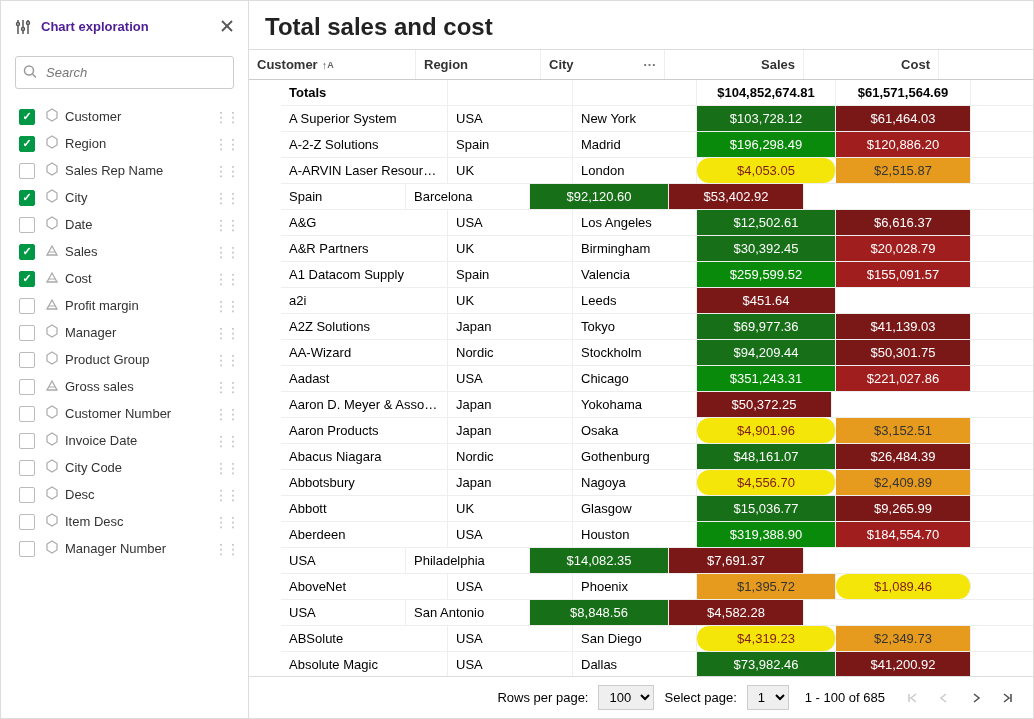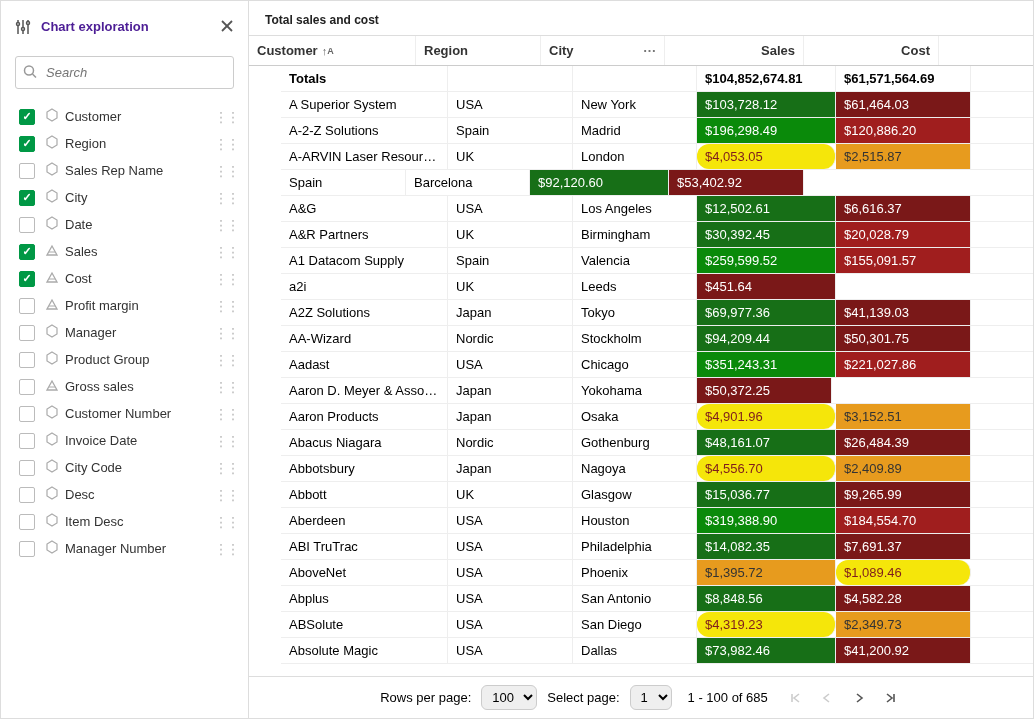--- a/index.html
+++ b/index.html
@@ -19,50 +19,50 @@
 .sb-item { display: flex; align-items: center; padding: 5px 10px 5px 18px; cursor: pointer; }
 .sb-check { width: 16px; height: 16px; border: 1px solid #bbb; border-radius: 2px; margin-right: 10px; display: flex; align-items: center; justify-content: center; flex-shrink: 0; }
 .sb-check.checked { background: #009845; border-color: #009845; }
 .sb-check.checked::after { content: "✓"; color: #fff; font-size: 11px; font-weight: bold; }
 .sb-dim { color: #999; margin-right: 6px; flex-shrink: 0; }
 .sb-label { flex: 1; color: #333; }
 .sb-grip { color: #bbb; font-size: 14px; cursor: grab; letter-spacing: -2px; flex-shrink: 0; }
 
 
 .main { flex: 1; display: flex; flex-direction: column; overflow: hidden; position: relative; }
-.main-title { font-size: 12px; font-weight: 700; padding: 12px 16px 8px; color: #222; }
+.main-title { font-size: 24px; font-weight: 700; padding: 12px 16px 8px; color: #222; }
 .tbl-head { display: flex; border-top: 1px solid #ddd; border-bottom: 1px solid #ccc; background: #fff; }
 .th { padding: 7px 8px; font-weight: 700; color: #333; border-right: 1px solid #eee; display: flex; align-items: center; }
 .th .sort-ind { margin-left: 4px; color: #666; font-size: 11px; display: inline-flex; align-items: center; }
 .th .th-more { margin-left: auto; color: #777; }
 .th.right { justify-content: flex-end; }
 
 .col-cust { width: 167px; }
 .col-region { width: 125px; }
 .col-city { width: 124px; }
 .col-sales { width: 139px; }
 .col-cost { width: 135px; }
 
 .tbl-body { flex: 1; overflow-y: scroll; background: #fff; }
 .tr { display: flex; border-bottom: 1px solid #eee; margin-left: 32px; }
 .td { padding: 5px 8px; border-right: 1px solid #eee; white-space: nowrap; overflow: hidden; text-overflow: ellipsis; }
-.td.right { text-align: left; }
+.td.right { text-align: center; }
 
 .totals .td { font-weight: 700; }
 
 .g { background: #0a8a0a; color: #fff; }
 .gd { background: #176f17; color: #fff; }
 .y { background: #f5e60a; color: #7f1d1d; border-radius: 12px; }
 .o { background: #e79b1e; color: #333; }
 .r { background: #7a1818; color: #fff; }
 .rd { background: #a01e1e; color: #fff; }
 
 
-.footer { display: flex; align-items: center; justify-content: center; padding: 8px 14px; border-top: 1px solid #ddd; background: #fff; gap: 10px; }
-.footer select { padding: 3px 6px; border: 1px solid #ccc; border-radius: 6px; }
+.footer { display: flex; align-items: center; justify-content: flex-end; padding: 8px 14px; border-top: 1px solid #ddd; background: #fff; gap: 10px; }
+.footer select { padding: 3px 6px; border: 1px solid #ccc; border-radius: 0; }
 .pg-btn { width: 22px; height: 22px; display: inline-flex; align-items: center; justify-content: center; cursor: pointer; color: #555; }
 .pg-btn.disabled { color: #ccc; cursor: default; }
 </style>
 </head>
 <body>
 
 <div class="root">
   <div class="sidebar">
     <div class="sb-header">
       <span class="sb-icon">
@@ -378,35 +378,33 @@
           <div class="td col-cost right r">$9,265.99</div>
         </div>
         <div class="tr">
           <div class="td col-cust">Aberdeen</div>
           <div class="td col-region">USA</div>
           <div class="td col-city">Houston</div>
           <div class="td col-sales right g">$319,388.90</div>
           <div class="td col-cost right rd">$184,554.70</div>
         </div>
         <div class="tr">
-          <div class="td col-cust">ABI TruTrac</div>
           <div class="td col-region">USA</div>
           <div class="td col-city">Philadelphia</div>
           <div class="td col-sales right gd">$14,082.35</div>
           <div class="td col-cost right r">$7,691.37</div>
         </div>
         <div class="tr">
           <div class="td col-cust">AboveNet</div>
           <div class="td col-region">USA</div>
           <div class="td col-city">Phoenix</div>
           <div class="td col-sales right o">$1,395.72</div>
           <div class="td col-cost right y">$1,089.46</div>
         </div>
         <div class="tr">
-          <div class="td col-cust">Abplus</div>
           <div class="td col-region">USA</div>
           <div class="td col-city">San Antonio</div>
           <div class="td col-sales right gd">$8,848.56</div>
           <div class="td col-cost right r">$4,582.28</div>
         </div>
         <div class="tr">
           <div class="td col-cust">ABSolute</div>
           <div class="td col-region">USA</div>
           <div class="td col-city">San Diego</div>
           <div class="td col-sales right y">$4,319.23</div>

